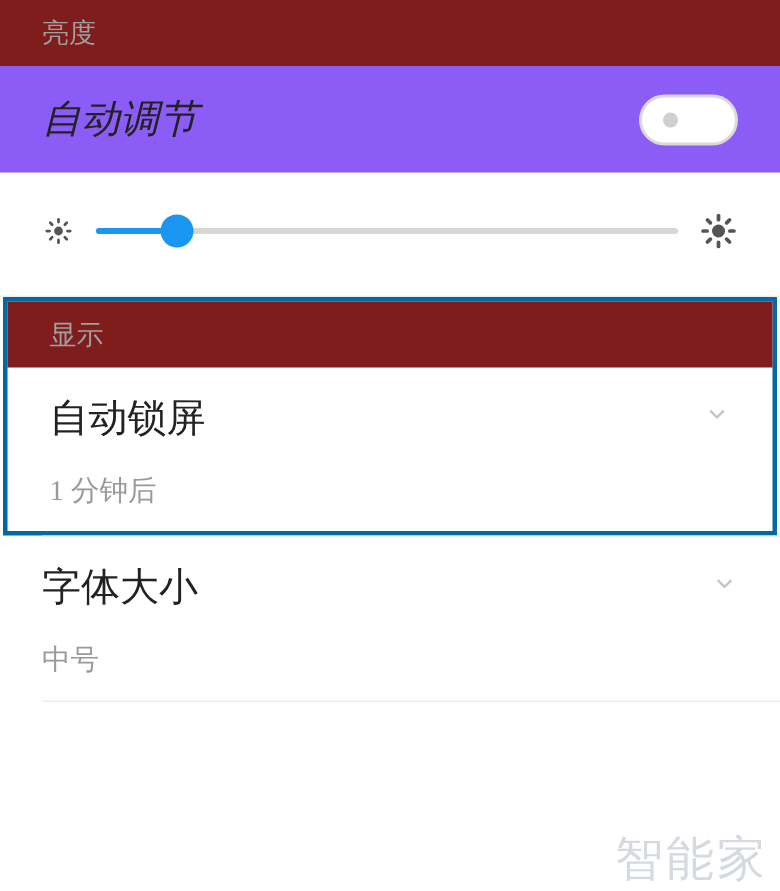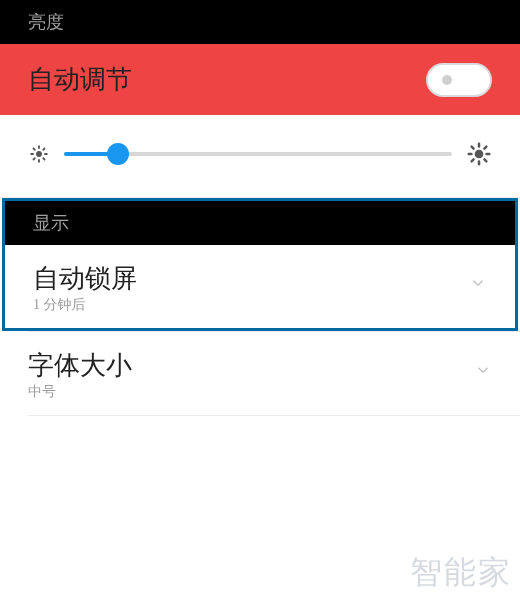--- a/index.html
+++ b/index.html
@@ -5,49 +5,50 @@
   * { margin: 0; padding: 0; box-sizing: border-box; }
   html, body {
     width: 520px;
     height: 594px;
     background: #ffffff;
     font-family: "STKaiti", "KaiTi", "楷体", serif;
     color: #222;
     overflow: hidden;
   }
   .section-header {
-    background: #000000;
+    background: #7f1d1d;
     color: #a0a0a0;
     font-size: 18px;
     padding: 10px 28px 10px 28px;
   }
   .row {
     display: flex;
     align-items: center;
     padding: 18px 28px;
-    background: #ef4444;
+    background: #8b5cf6;
+    font-style: italic;
   }
   .row-title {
     font-size: 26px;
     color: #222;
     flex: 1;
   }
   .row-sub {
-    font-size: 14px;
+    font-size: 19px;
     color: #9a9a9a;
-    margin-top: 0;
+    margin-top: 18px;
   }
   .row-stack {
     display: flex;
     flex-direction: column;
     padding: 16px 28px 14px 28px;
   }
   .row-stack .title-line {
     display: flex;
-    align-items: flex-end;
+    align-items: center;
   }
   .row-stack .title-line .row-title { flex: 1; }
   .divider {
     height: 1px;
     background: #ededed;
     margin-left: 28px;
   }
   
   .toggle {
     width: 66px;

